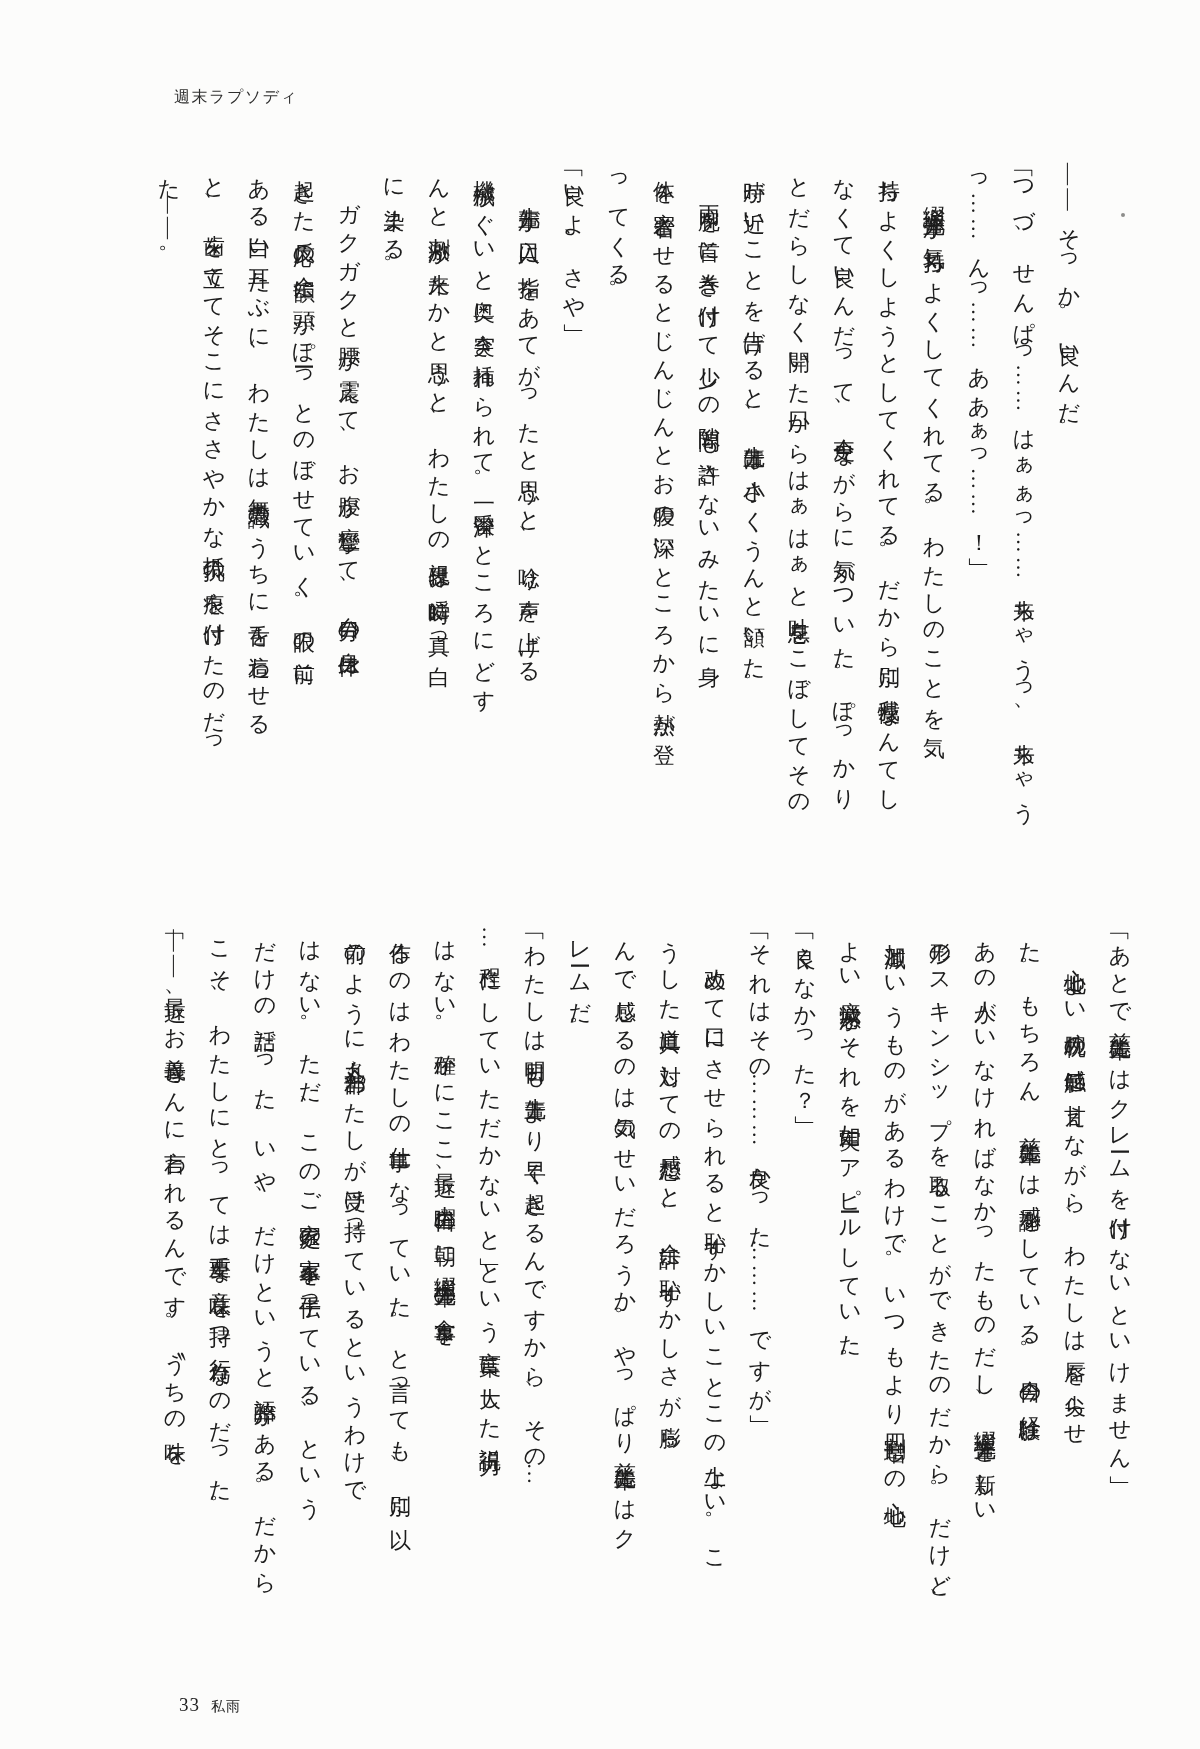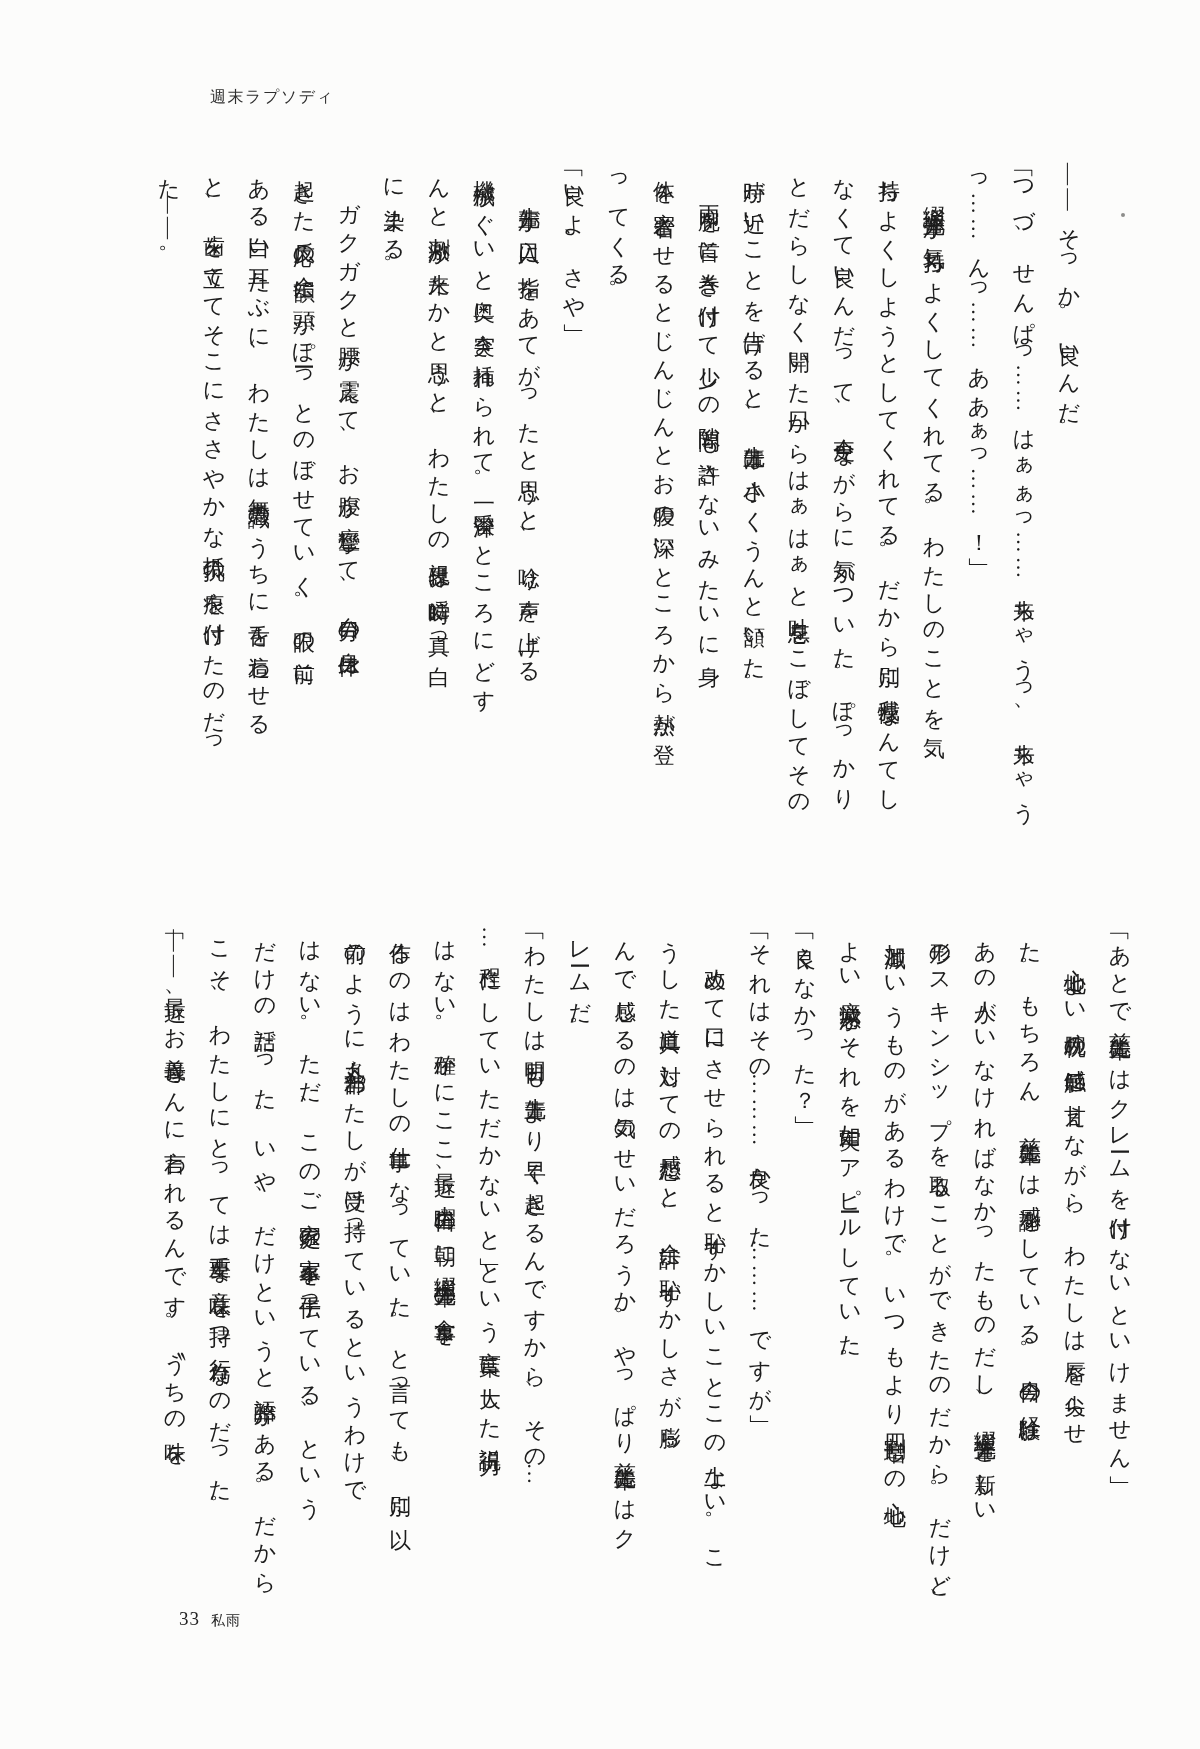--- a/index.html
+++ b/index.html
@@ -18,21 +18,20 @@
     color: #1e1e1e;
   }
   .running-header {
     position: absolute;
     left: 174px;
     top: 87px;
     font-size: 16px;
     letter-spacing: 1.5px;
     color: #2e2e2e;
     white-space: nowrap;
-    margin-left: 36px;
   }
   .tblock {
     position: absolute;
     writing-mode: vertical-rl;
     text-orientation: mixed;
     font-size: 22px;
     letter-spacing: 3.5px;
     color: #1c1c1c;
   }
   .tblock-top {
@@ -48,21 +47,21 @@
     height: 705px;
   }
   .vline {
     width: 45px;
     line-height: 45px;
     white-space: nowrap;
   }
   .page-footer {
     position: absolute;
     left: 179px;
-    top: 1608px;
+    top: 1694px;
     white-space: nowrap;
   }
   .pnum {
     font-size: 19px;
     color: #242424;
     letter-spacing: 1px;
   }
   .ptitle {
     font-size: 14px;
     color: #242424;

